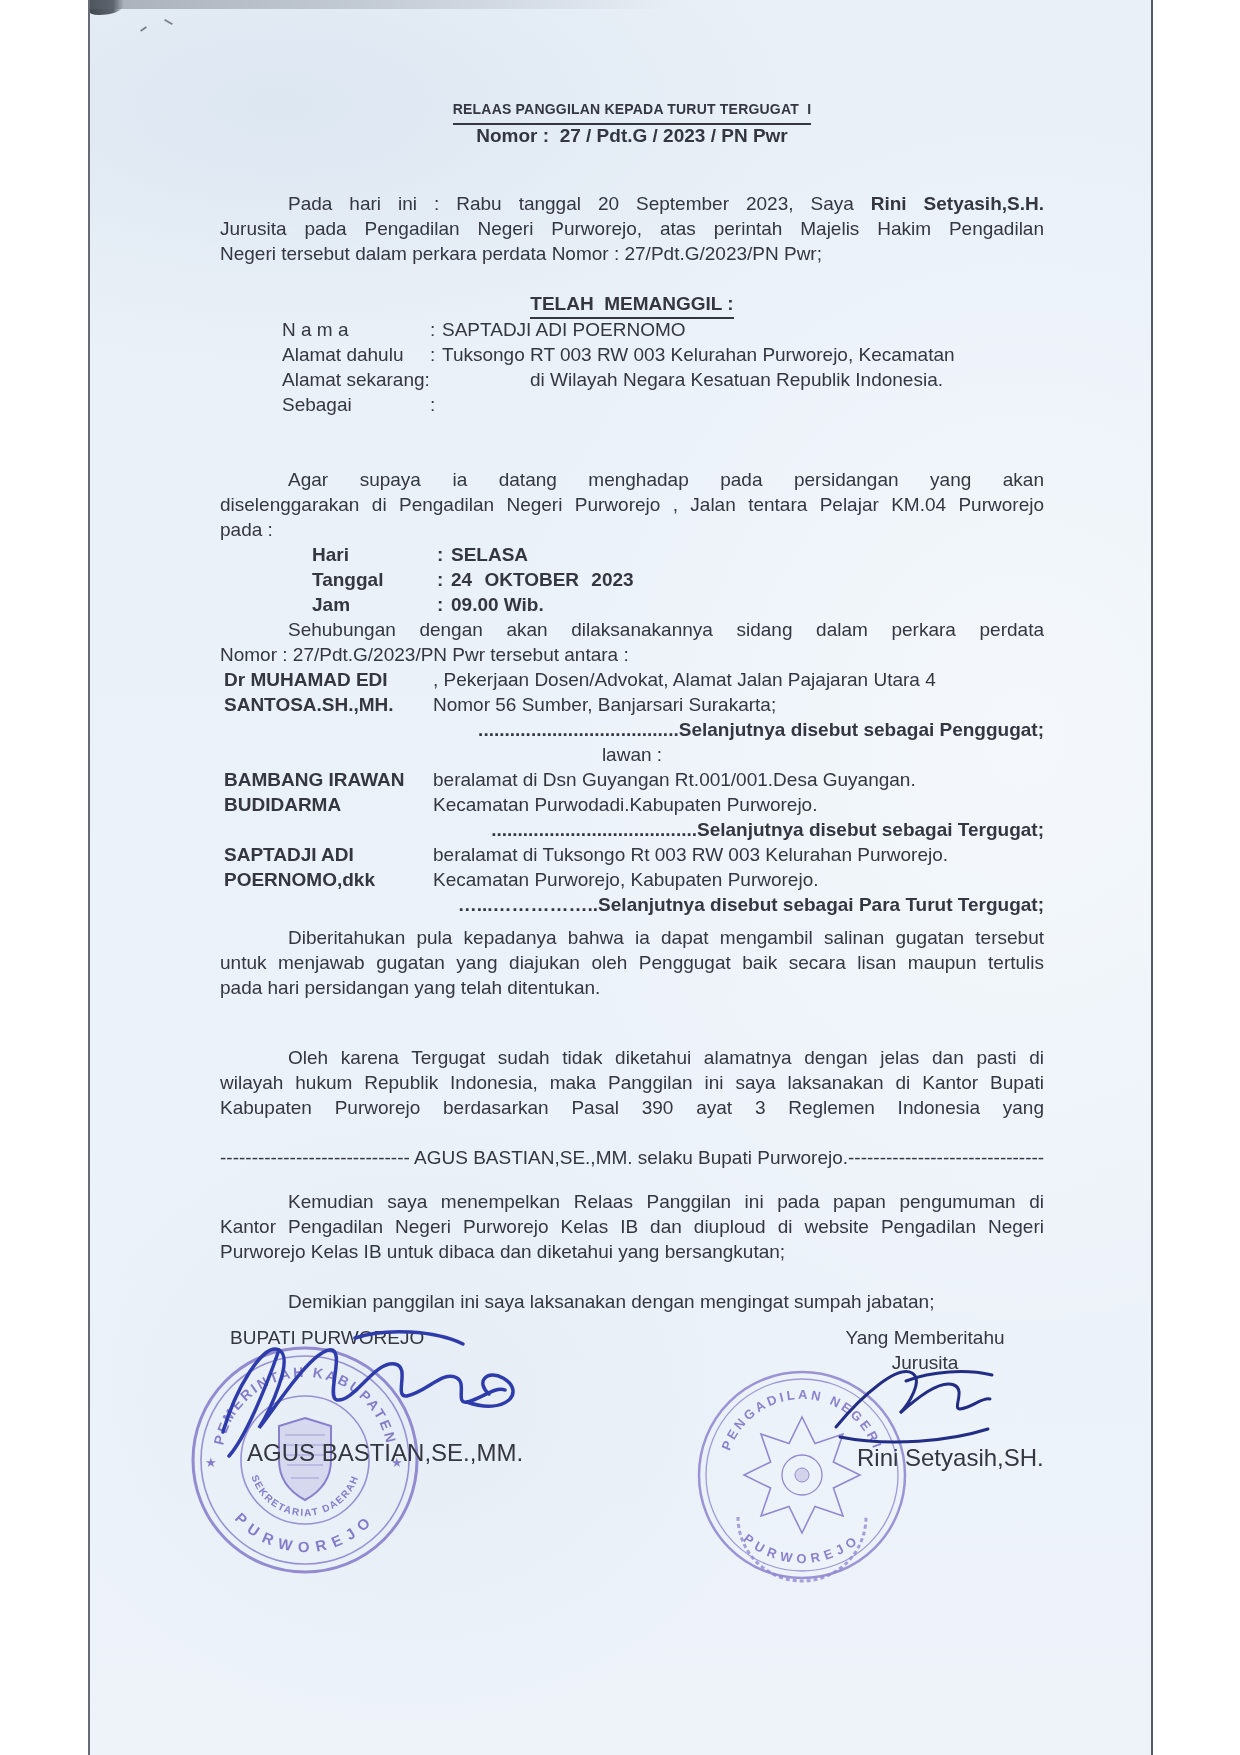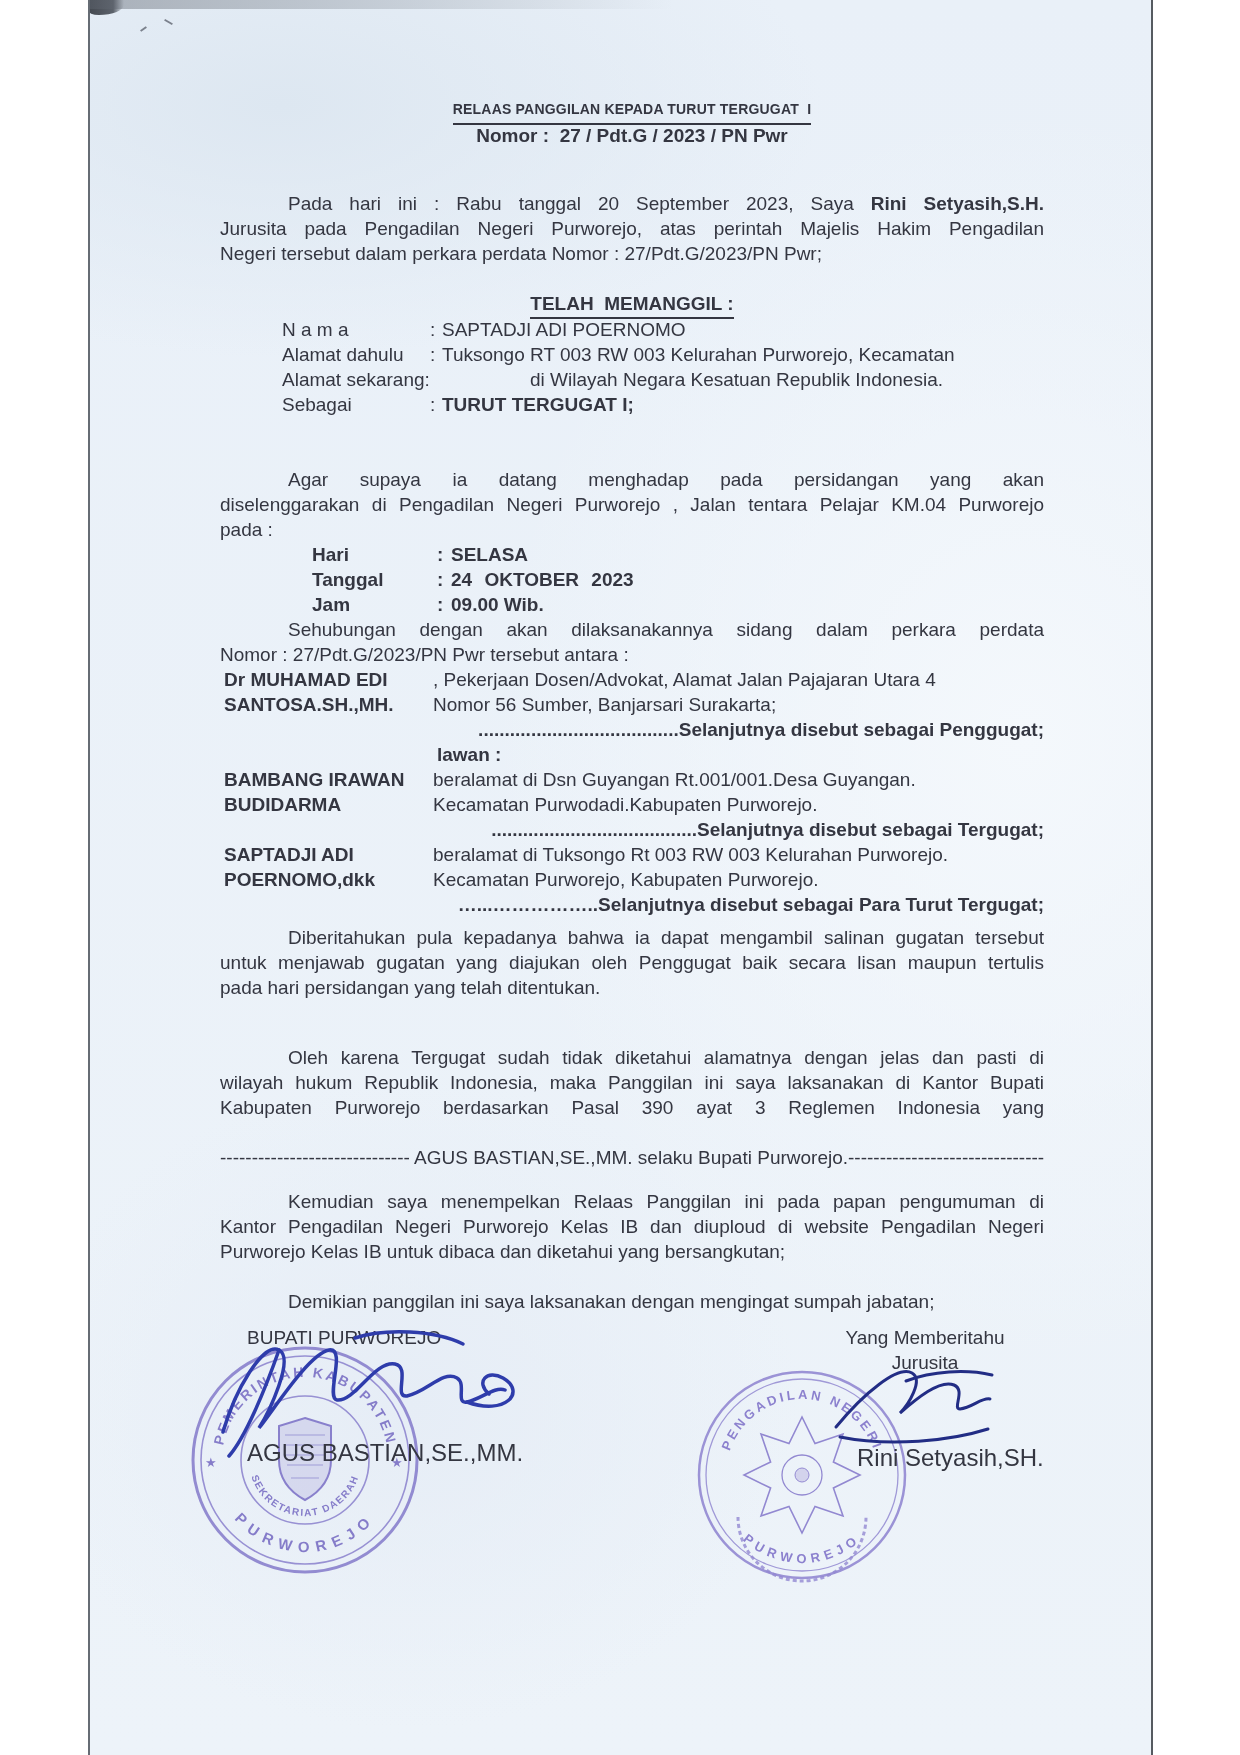--- a/index.html
+++ b/index.html
@@ -45,21 +45,21 @@
 
   .srow{display:flex;padding-left:92px;font-weight:bold;}
   .slabel{width:125px;flex:0 0 125px;}
   .ssep{width:14px;flex:0 0 14px;}
   .wsp{word-spacing:7px;}
 
   .prow{display:flex;}
   .pname{width:213px;flex:0 0 213px;padding-left:4px;box-sizing:border-box;font-weight:bold;}
   .pdesc{flex:1;}
   .tail{text-align:right;font-weight:bold;display:block;}
-  .lawan{display:block;padding-left:217px;width:607px;box-sizing:border-box;font-weight:bold;}
+  .lawan{display:block;padding-left:217px;width:607px;box-sizing:border-box;text-align:center;font-weight:normal;}
 
   .clip{overflow:hidden;white-space:nowrap;}
 
   .sig{height:450px;}
   .sig .abs{position:absolute;}
   .stamp{opacity:.92;}
   .stamp-left{left:-35px;top:35px;z-index:1;}
   .stamp-right{left:472px;top:60px;z-index:1;}
   .sigink{z-index:3;}
   .signame{z-index:2;font-size:24px;line-height:25px;}
@@ -112,23 +112,20 @@
       <div class="frow">
         <span class="flabel">Alamat sekarang:</span>
           <span class="fsep"></span>
         <span class="fval">
           <span class="ln ml88">di Wilayah Negara Kesatuan Republik Indonesia.</span>
         </span>
       </div>
       <div class="frow">
         <span class="flabel">Sebagai</span>
           <span class="fsep">:</span>
-        <span class="fval">
-            <b class="ln">TURUT TERGUGAT I;</b>
-          </span>
       </div>
     </div>
 
     <div class="blk" style="top:467px">
       <span class="ln jst ind">Agar supaya ia datang menghadap pada persidangan yang akan</span>
       <span class="ln jst">diselenggarakan di Pengadilan Negeri Purworejo , Jalan tentara Pelajar KM.04 Purworejo</span>
       <span class="ln">pada :</span>
     </div>
 
     <div class="blk" style="top:542px">
@@ -206,21 +203,21 @@
       <span class="ln jst">Kantor Pengadilan Negeri Purworejo Kelas IB dan diuploud di website Pengadilan Negeri</span>
       <span class="ln">Purworejo Kelas IB untuk dibaca dan diketahui yang bersangkutan;</span>
     </div>
 
     <div class="blk" style="top:1289px">
       <span class="ln ind">Demikian panggilan ini saya laksanakan dengan mengingat sumpah jabatan;</span>
     </div>
 
     <div class="blk sig" style="top:1305px">
 
-      <div class="abs sigtitle" style="left:27px;top:20px">BUPATI PURWOREJO</div>
+      <div class="abs sigtitle" style="left:10px;top:20px">BUPATI PURWOREJO</div>
 
       <div class="abs sigtitle" style="left:560px;top:20px;width:290px;text-align:center">Yang Memberitahu</div>
       <div class="abs sigtitle" style="left:560px;top:45px;width:290px;text-align:center">Jurusita</div>
 
       <svg class="abs stamp stamp-left" width="240" height="240" viewBox="0 0 240 240">
         <g fill="none" stroke="#8177c9">
           <circle cx="120" cy="120" r="112" stroke-width="3" opacity=".9"></circle>
           <circle cx="120" cy="120" r="104" stroke-width="1.6" opacity=".85"></circle>
           <circle cx="120" cy="120" r="64" stroke-width="1.6" opacity=".85"></circle>
         </g>

